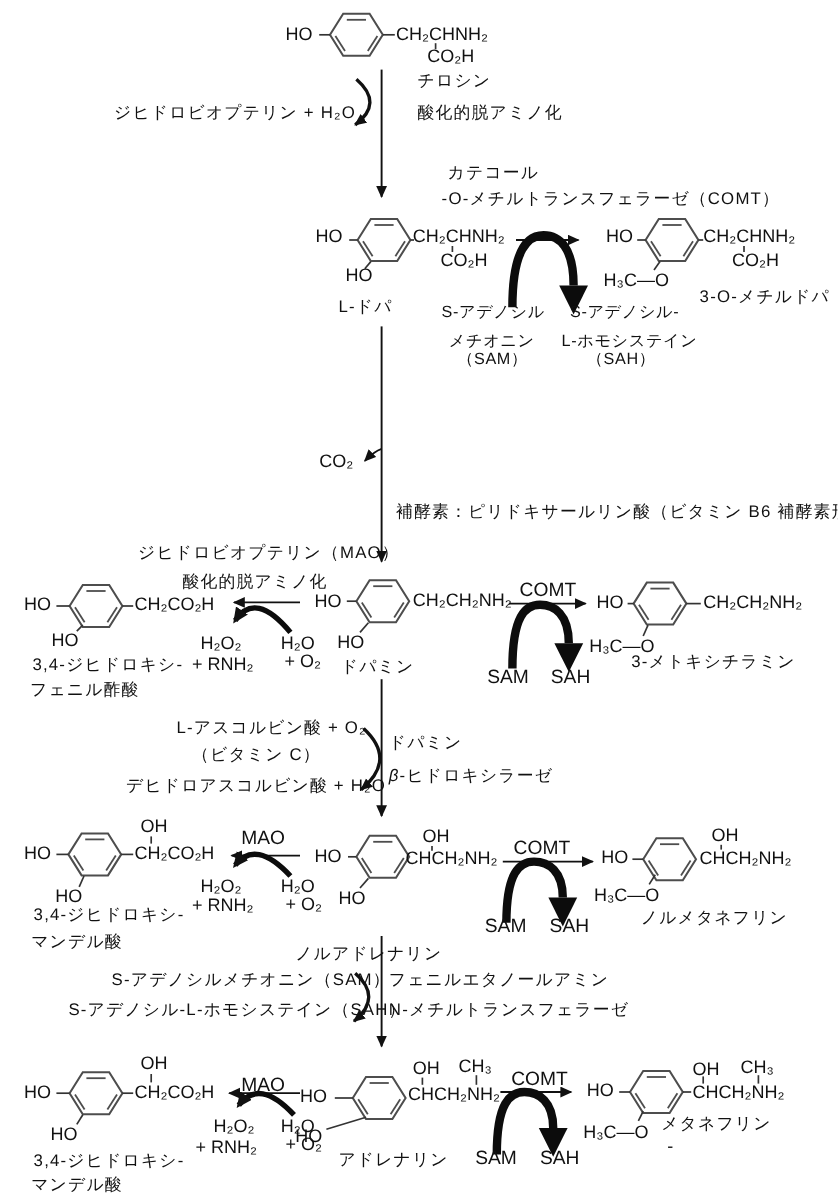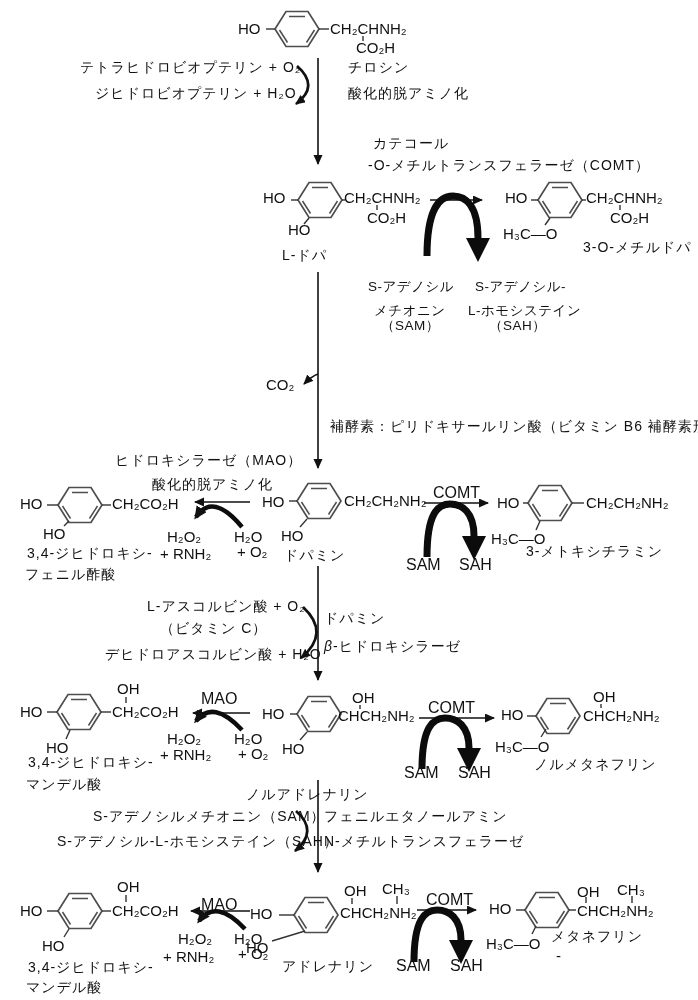--- a/index.html
+++ b/index.html
@@ -3,21 +3,21 @@
 <meta charset="utf-8">
 <style>
   html,body{margin:0;padding:0;background:#fff;}
   #canvas{position:relative;width:698px;height:1000px;background:#ffffff;
           font-family:Liberation Sans, sans-serif;color:#111;overflow:hidden;}
   #gfx{position:absolute;left:0;top:0;}
   .t{position:absolute;white-space:nowrap;line-height:1.12;color:#111;}
   .jp{font-size:14px;letter-spacing:1px;}
   .f{font-size:15px;letter-spacing:0;}
   .enz{font-size:16px;}
-  .sm{font-size:13.5px;letter-spacing:0.5px;margin-top:27px;}
+  .sm{font-size:13.5px;letter-spacing:0.5px;}
   .it{font-style:italic;}
 </style>
 </head>
 <body>
 
 <div id="canvas">
 
   <svg id="gfx" width="698" height="1000" viewBox="0 0 698 1000" xmlns="http://www.w3.org/2000/svg">
     <defs>
       <g id="benz">
@@ -134,21 +134,20 @@
         <line x1="569" y1="910" x2="576" y2="910"></line>
         <line x1="532" y1="934" x2="536" y2="926"></line>
         <line x1="586" y1="897" x2="586" y2="903"></line>
         <line x1="632" y1="896" x2="632" y2="903"></line>
     </g>
   </svg>
 
   <div class="t f" style="left:238px;top:21px">HO</div>
   <div class="t f" style="left:330px;top:21px">CH₂CHNH₂</div>
   <div class="t f" style="left:356px;top:40px">CO₂H</div>
-  <div class="t jp" style="left:80px;top:60px">テトラヒドロビオプテリン + O₂</div>
   <div class="t jp" style="left:95px;top:86px">ジヒドロビオプテリン + H₂O</div>
   <div class="t jp" style="left:348px;top:60px">チロシン</div>
   <div class="t jp" style="left:348px;top:86px">酸化的脱アミノ化</div>
 
   <div class="t jp" style="left:373px;top:136px">カテコール</div>
   <div class="t jp" style="left:368px;top:158px">-O-メチルトランスフェラーゼ（COMT）</div>
 
   <div class="t f" style="left:263px;top:190px">HO</div>
   <div class="t f" style="left:344px;top:190px">CH₂CHNH₂</div>
   <div class="t f" style="left:367px;top:210px">CO₂H</div>
@@ -164,21 +163,21 @@
 
   <div class="t f" style="left:505px;top:190px">HO</div>
   <div class="t f" style="left:586px;top:190px">CH₂CHNH₂</div>
   <div class="t f" style="left:610px;top:210px">CO₂H</div>
   <div class="t f" style="left:503px;top:226px">H₃C—O</div>
   <div class="t jp" style="left:583px;top:240px">3-O-メチルドパ</div>
 
   <div class="t f" style="left:266px;top:377px">CO₂</div>
   <div class="t jp" style="left:330px;top:419px">補酵素：ピリドキサールリン酸（ビタミン B6 補酵素形）</div>
 
-  <div class="t jp" style="left:115px;top:453px">ヒドロキシラーゼ（MAO）</div>
+  <div class="t jp" style="left:115px;top:453px">ジヒドロビオプテリン（MAO）</div>
   <div class="t jp" style="left:152px;top:477px">酸化的脱アミノ化</div>
   <div class="t f" style="left:20px;top:496px">HO</div>
   <div class="t f" style="left:112px;top:496px">CH₂CO₂H</div>
   <div class="t f" style="left:43px;top:526px">HO</div>
   <div class="t jp" style="left:27px;top:546px">3,4-ジヒドロキシ-</div>
   <div class="t jp" style="left:25px;top:567px">フェニル酢酸</div>
   <div class="t f" style="left:167px;top:529px">H₂O₂</div>
   <div class="t f" style="left:160px;top:546px">+ RNH₂</div>
   <div class="t f" style="left:234px;top:529px">H₂O</div>
   <div class="t f" style="left:237px;top:544px">+ O₂</div>

